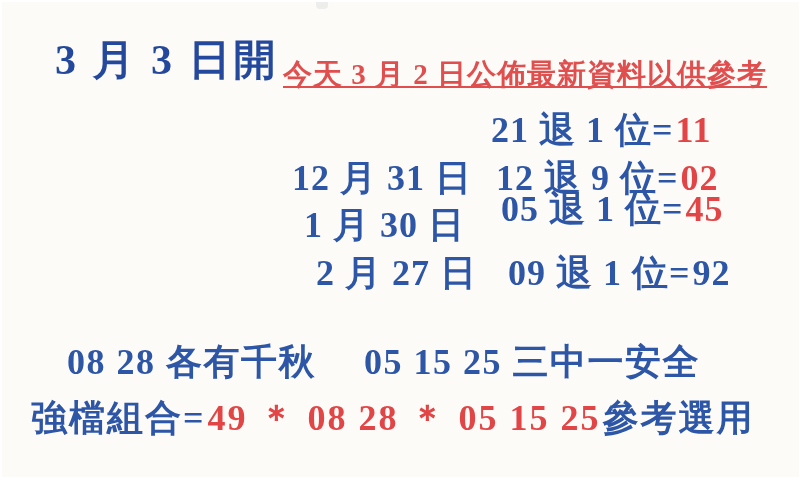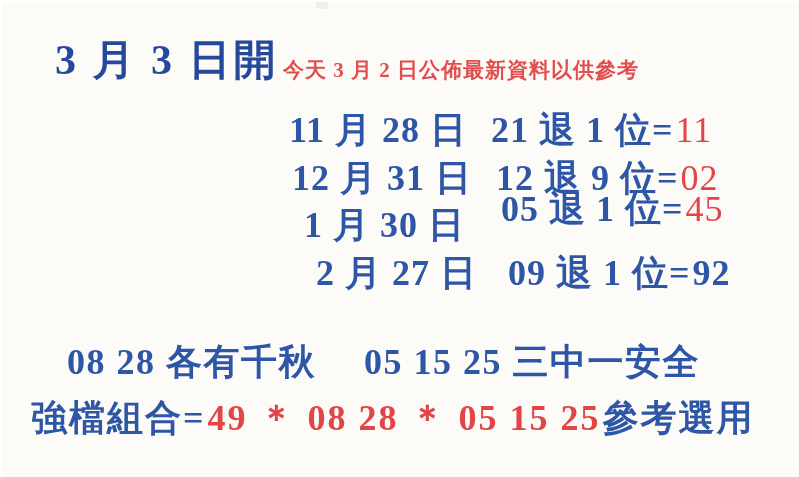--- a/index.html
+++ b/index.html
@@ -28,43 +28,44 @@
   }
   #main-title{
     left:52px;top:33px;
     font-size:42px;
     font-weight:bold;
     color:var(--blue-dark);
     letter-spacing:3px;
   }
   #subtitle{
     left:280px;top:55px;
-    font-size:21px;
+    font-size:29px;
     font-weight:600;
     color:var(--red);
     letter-spacing:1px;
+    text-decoration:underline;
   }
   #history-label{
     left:29px;top:105px;
     font-size:36px;
     font-weight:600;
     color:var(--red-bold);
     letter-spacing:1px;
   }
   .date,.formula{
     font-size:36px;
     font-weight:600;
     color:var(--blue);
     letter-spacing:1px;
   }
   #d1{left:286px;top:107px}  #f1{left:487px;top:107px}
   #d2{left:289px;top:155px}  #f2{left:492px;top:155px}
   #d3{left:301px;top:202px}  #f3{left:497px;top:186px}
   #d4{left:313px;top:250px}  #f4{left:504px;top:250px}
-  .res-red{color:var(--red-bold);font-weight:normal;}
+  .res-red{color:var(--red-bold);font-weight:bold;}
   .res-blue{color:var(--blue);font-weight:bold;}
   #combo-line1{
     left:64px;top:339px;
     font-size:36px;
     font-weight:600;
     color:var(--blue);
     letter-spacing:1.5px;
   }
   #combo-line2{
     left:27px;top:395px;
@@ -86,21 +87,20 @@
 
 <div id="page">
 
   <div id="smudge"></div>
 
   <div class="t" id="main-title">3 月 3 日開</div>
 
   <div class="t" id="subtitle">今天 3 月 2 日公佈最新資料以供參考</div>
 
 
-  <span class="t date" id="d1">11 月 28 日</span>
   <span class="t formula" id="f1"><span>21 退 1 位=</span><span class="res-red">11</span></span>
 
   <span class="t date" id="d2">12 月 31 日</span>
   <span class="t formula" id="f2"><span>12 退 9 位=</span><span class="res-red">02</span></span>
 
   <span class="t date" id="d3">1 月 30 日</span>
   <span class="t formula" id="f3"><span>05 退 1 位=</span><span class="res-red">45</span></span>
 
   <span class="t date" id="d4">2 月 27 日</span>
   <span class="t formula" id="f4"><span>09 退 1 位=</span><span class="res-blue">92</span></span>

